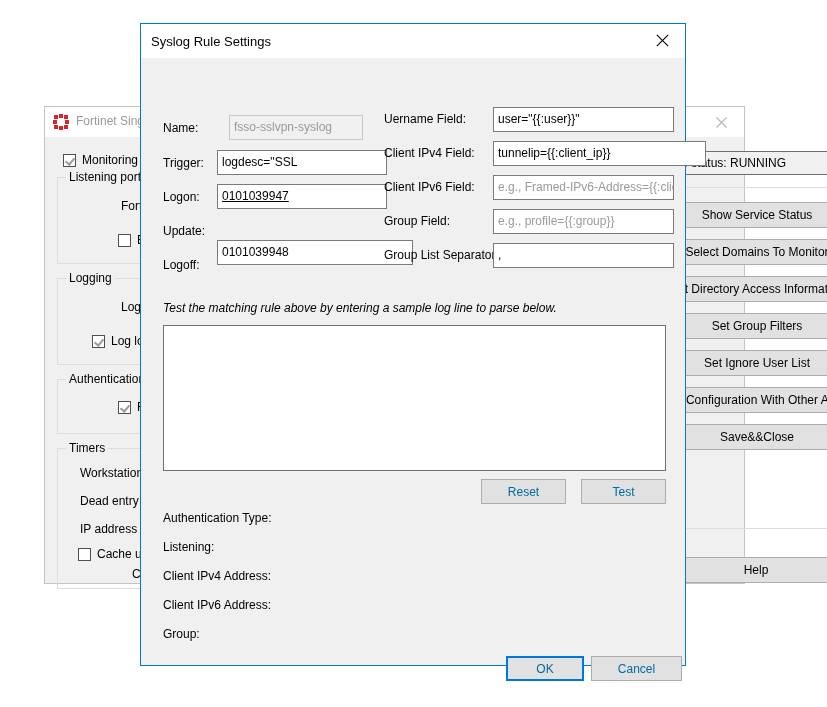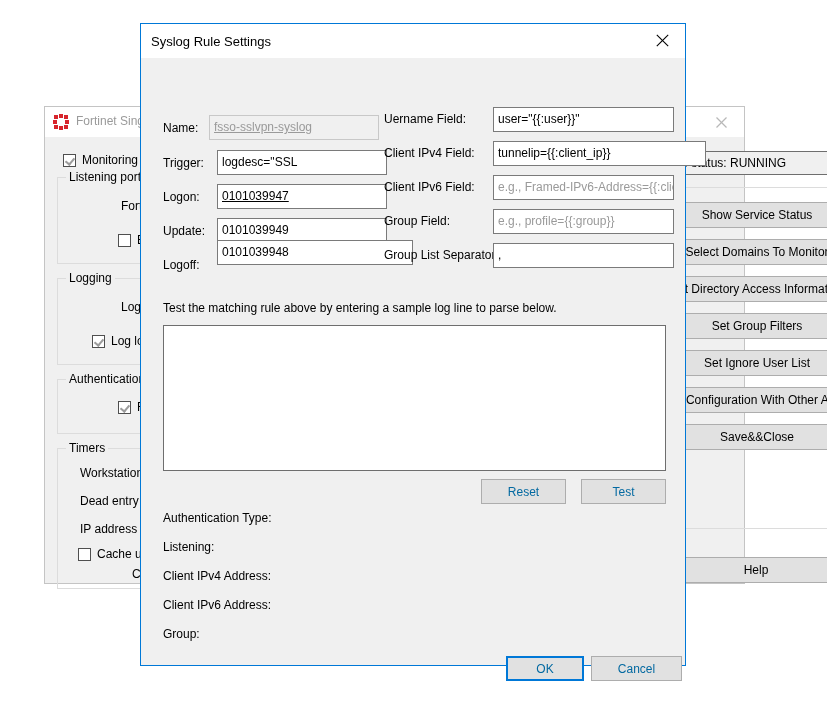--- a/index.html
+++ b/index.html
@@ -248,20 +248,21 @@
   .dlg-input.placeholder {
     color: #9a9a9a;
   }
 
   #test-hint {
     position: absolute;
     left: 22px;
     top: 243px;
     font-size: 12px;
     white-space: nowrap;
+    font-style: italic;
   }
   #sample-log {
     position: absolute;
     left: 22px;
     top: 267px;
     width: 503px;
     height: 146px;
     background: #ffffff;
     border: 1px solid #6e6e6e;
     box-sizing: border-box;
@@ -401,30 +402,29 @@
       <svg width="13" height="13" viewBox="0 0 13 13">
         <line x1="0.8" y1="0.8" x2="12.2" y2="12.2" stroke="#000" stroke-width="1.1"></line>
         <line x1="12.2" y1="0.8" x2="0.8" y2="12.2" stroke="#000" stroke-width="1.1"></line>
       </svg>
     </span>
   </div>
 
   <div id="dlg-body">
 
     <span class="dlg-label" style="left:22px; top:63px;">Name:</span>
-    <span class="dlg-input readonly" style="left:68px; top:57px; width:170px;text-decoration:underline;">fsso-sslvpn-syslog</span>
+    <span class="dlg-input readonly" style="left:88px; top:57px; width:134px;">fsso-sslvpn-syslog</span>
 
     <span class="dlg-label" style="left:22px; top:98px;">Trigger:</span>
     <span class="dlg-input" style="left:76px; top:92px; width:170px;">logdesc="SSL</span>
 
     <span class="dlg-label" style="left:22px; top:132px;">Logon:</span>
     <span class="dlg-input" style="left:76px; top:126px; width:170px;text-decoration:underline;">0101039947</span>
 
     <span class="dlg-label" style="left:22px; top:166px;">Update:</span>
-    <span class="dlg-input" style="left:76px; top:160px; width:170px;">0101039949</span>
 
     <span class="dlg-label" style="left:22px; top:200px;">Logoff:</span>
     <span class="dlg-input" style="left:76px; top:182px; width:196px;">0101039948</span>
 
     <span class="dlg-label" style="left:243px; top:54px;">Uername Field:</span>
     <span class="dlg-input" style="left:352px; top:49px; width:181px;">user="{{:user}}"</span>
 
     <span class="dlg-label" style="left:243px; top:88px;">Client IPv4 Field:</span>
     <span class="dlg-input" style="left:352px; top:83px; width:213px;">tunnelip={{:client_ip}}</span>
 

